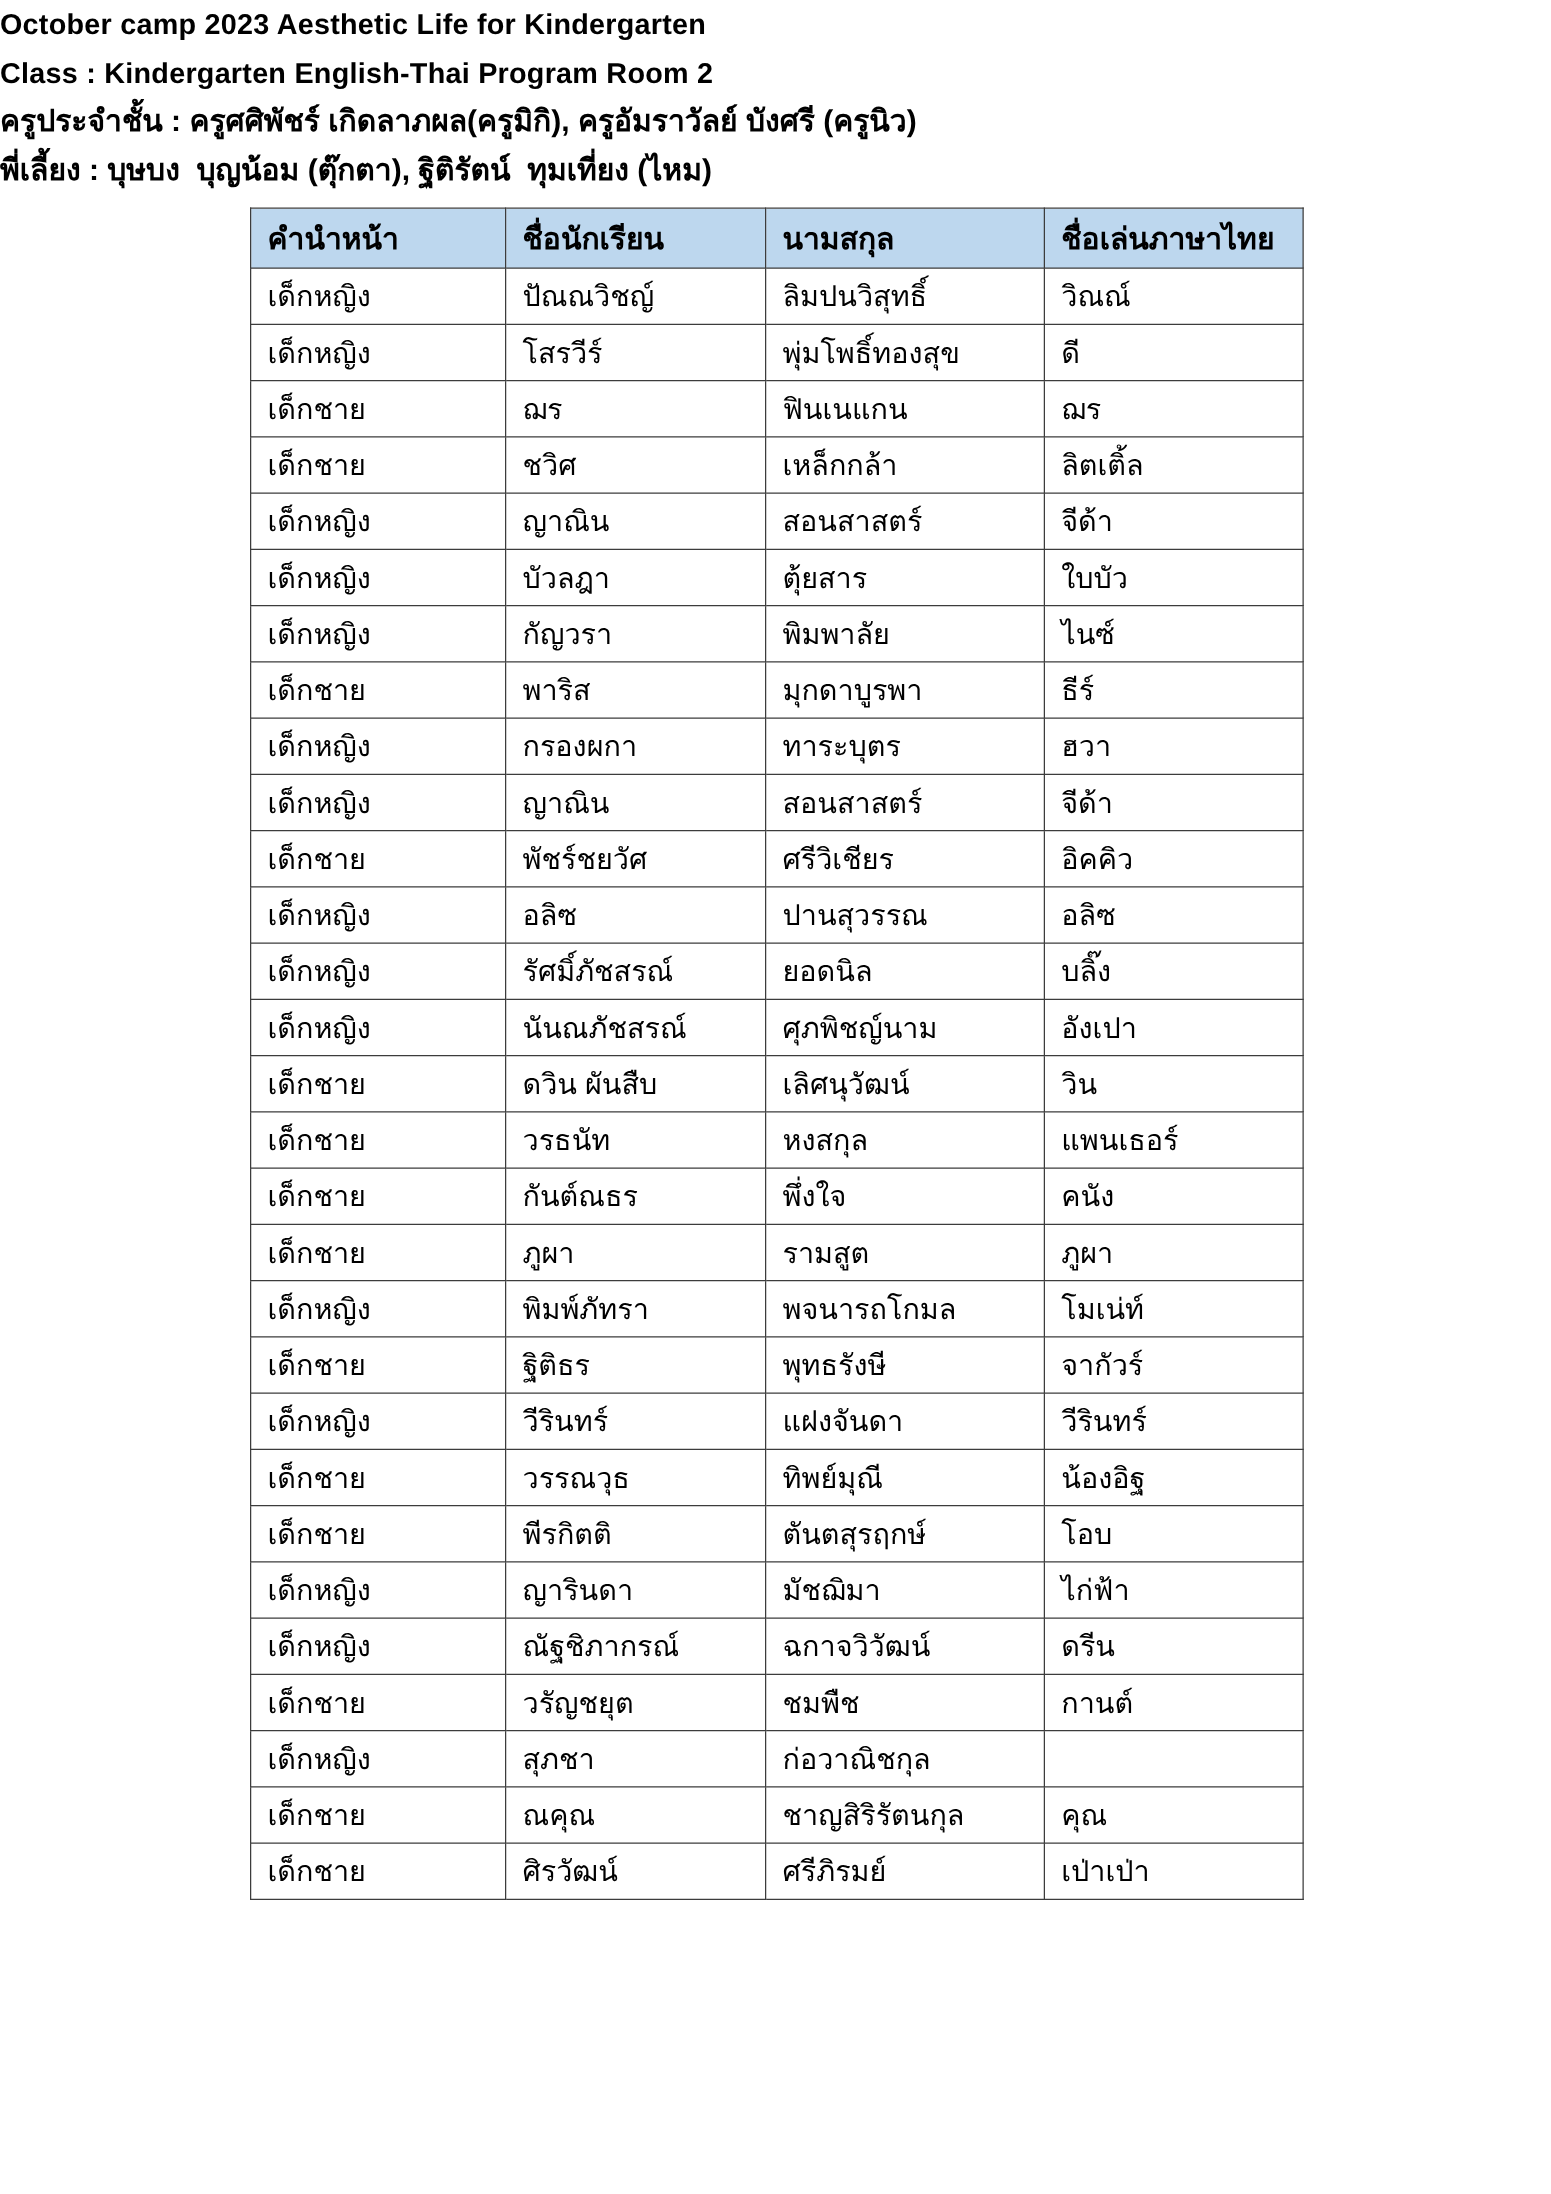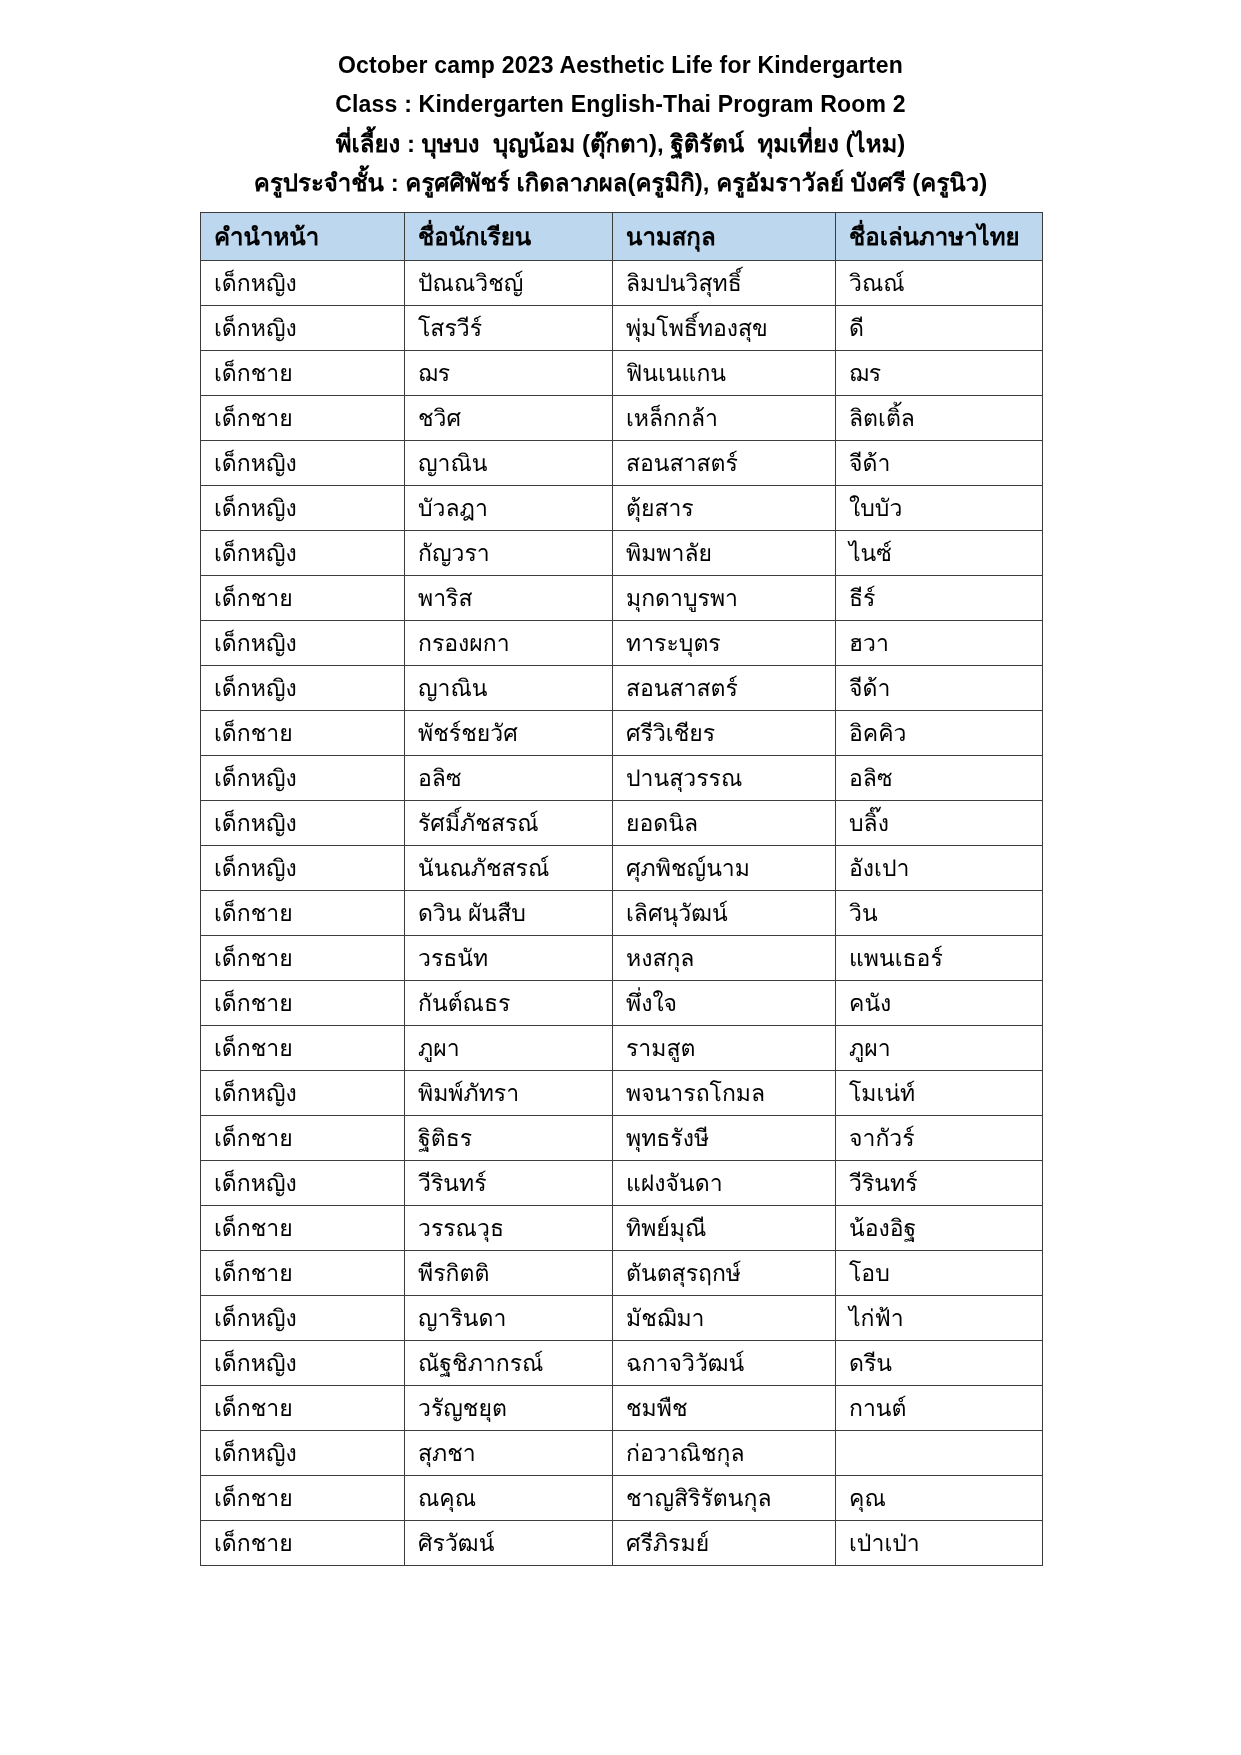--- a/index.html
+++ b/index.html
@@ -10,22 +10,20 @@
   .page {
     position: relative;
     width: 1241px;
     height: 1755px;
     background: #ffffff;
     font-family: "Liberation Sans", sans-serif;
     color: var(--text-color, #000);
     overflow: hidden;
   }
   .title-block {
-    padding-top: 46px;
-    text-align: center;
   }
   .title-line {
     font-weight: bold;
     line-height: 39px;
     white-space: pre;
   }
   .title-line.en { font-size: 23px; letter-spacing: 0.2px; }
   .title-line.th { font-size: 24px; }
 
   table.roster {
@@ -63,22 +61,22 @@
   }
 </style>
 </head>
 <body>
 
 <div class="page" style="--header-fill: #BDD7EE; --border-color: #3c3c3c; --text-color: #000000;">
 
   <div class="title-block">
     <div class="title-line en">October camp 2023 Aesthetic Life for Kindergarten</div>
     <div class="title-line en">Class : Kindergarten English-Thai Program Room 2</div>
+    <div class="title-line th">ครูประจำชั้น : ครูศศิพัชร์ เกิดลาภผล(ครูมิกิ), ครูอัมราวัลย์ บังศรี (ครูนิว)</div>
     <div class="title-line th">พี่เลี้ยง : บุษบง  บุญน้อม (ตุ๊กตา), ฐิติรัตน์  ทุมเที่ยง (ไหม)</div>
-    <div class="title-line th">ครูประจำชั้น : ครูศศิพัชร์ เกิดลาภผล(ครูมิกิ), ครูอัมราวัลย์ บังศรี (ครูนิว)</div>
   </div>
 
   <table class="roster">
     <colgroup>
       <col class="c1">
         <col class="c2">
         <col class="c3">
         <col class="c4">
     </colgroup>
     <thead>

